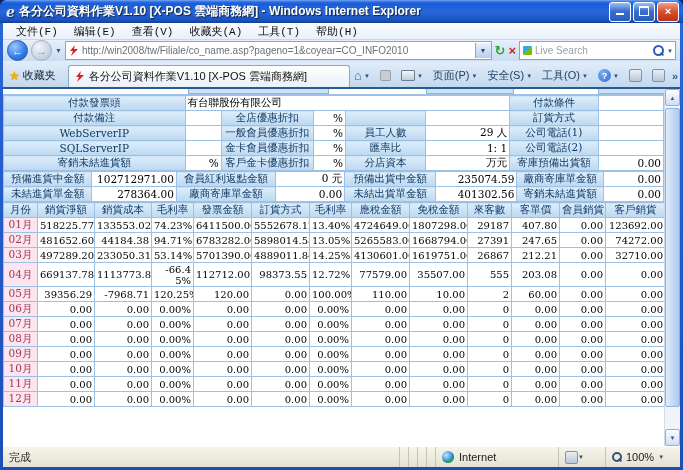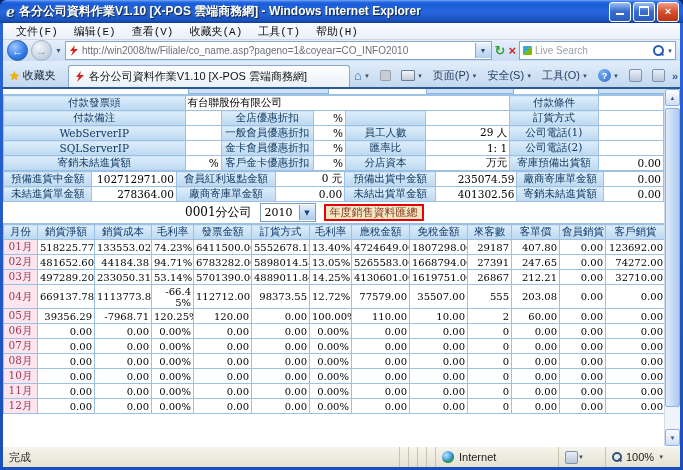--- a/index.html
+++ b/index.html
@@ -309,28 +309,20 @@
                 <td class="fl">廠商寄庫單金額</td>
                 <td class="fv">0.00</td>
                 <td class="fl">未結出貨單金額</td>
                 <td class="fv">401302.56</td>
                 <td class="fl">寄銷未結進貨額</td>
                 <td class="fv">0.00</td>
               </tr>
             </tbody>
         </table>
 
-        <div class="selbar">
-          <span>0001分公司</span>
-          <span class="xpselect">
-            <span class="val">2010</span>
-            <span class="arrow">▼</span>
-          </span>
-          <button class="summary-btn">年度銷售資料匯總</button>
-        </div>
 
         <table id="sales">
           <colgroup>
             <col style="width:34px">
               <col style="width:57px">
               <col style="width:57px">
               <col style="width:42px">
             <col style="width:58px">
               <col style="width:58px">
               <col style="width:42px">
@@ -473,20 +465,35 @@
                 <td>0.00</td>
                 <td>0.00%</td>
                 <td>0.00</td>
                 <td>0.00</td>
                 <td>0</td>
                 <td>0.00</td>
                 <td>0.00</td>
                 <td>0.00</td>
               </tr>
               <tr>
+                <td class="mcell">09月</td>
+                <td>0.00</td>
+                <td>0.00</td>
+                <td>0.00%</td>
+                <td>0.00</td>
+                <td>0.00</td>
+                <td>0.00%</td>
+                <td>0.00</td>
+                <td>0.00</td>
+                <td>0</td>
+                <td>0.00</td>
+                <td>0.00</td>
+                <td>0.00</td>
+              </tr>
+              <tr>
                 <td class="mcell">10月</td>
                 <td>0.00</td>
                 <td>0.00</td>
                 <td>0.00%</td>
                 <td>0.00</td>
                 <td>0.00</td>
                 <td>0.00%</td>
                 <td>0.00</td>
                 <td>0.00</td>
                 <td>0</td>

